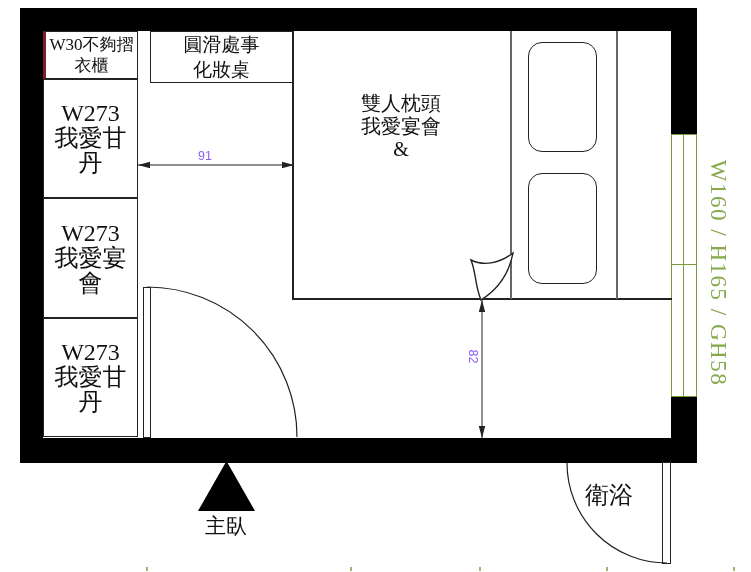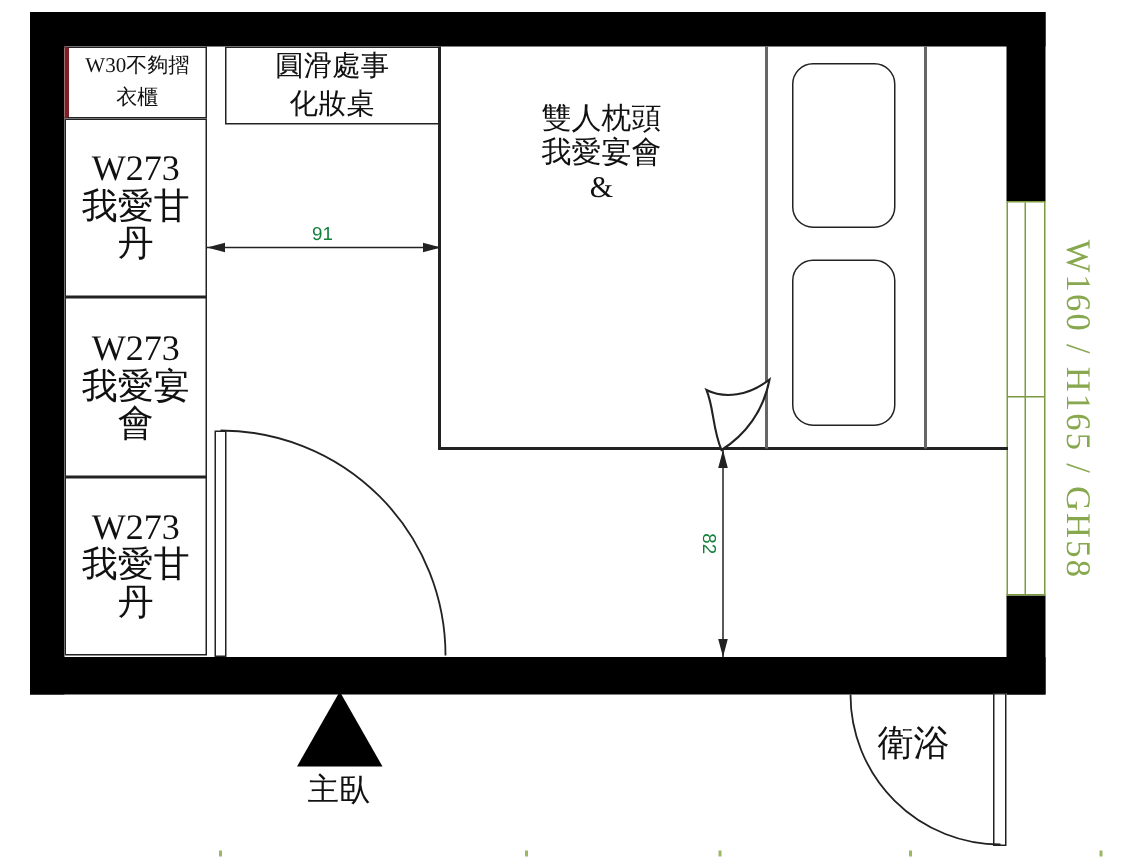--- a/index.html
+++ b/index.html
@@ -2,31 +2,31 @@
 <html><head>
 <meta charset="utf-8">
 <style>
   html,body{margin:0;padding:0;background:#fff;}
   .plan{position:relative;width:751px;height:572px;background:#ffffff;overflow:hidden;
         font-family:"Liberation Serif","DejaVu Serif",serif;color:#111;}
   .wall{position:absolute;background:#000000;}
   .box{position:absolute;background:#ffffff;border:1.6px solid #222222;box-sizing:border-box;
        display:flex;flex-direction:column;align-items:center;justify-content:center;text-align:center;}
   .wardrobe-label{font-size:24px;line-height:25px;}
-  .w30-label{font-size:14px;line-height:21px;}
+  .w30-label{font-size:17px;line-height:21px;}
   .dresser-label{font-size:19px;line-height:25px;}
   .vline{position:absolute;background:#222222;width:1.6px;}
   .hline{position:absolute;background:#222222;height:1.6px;}
   .divider{position:absolute;background:#666666;width:1.5px;}
   .pillow{position:absolute;left:528px;width:69px;background:#fff;border:1.8px solid #222;
           border-radius:14px;box-sizing:border-box;}
-  .bed-text{position:absolute;left:292px;top:68px;width:218px;text-align:center;
+  .bed-text{position:absolute;left:292px;top:92px;width:218px;text-align:center;
             font-size:20px;line-height:23px;}
-  .dim-label{position:absolute;font-size:12.5px;line-height:13px;text-align:center;
-             font-family:"Liberation Sans","DejaVu Sans",sans-serif;color:#15803d;}
+  .dim-label{position:absolute;font-size:12.5px;line-height:13px;text-align:left;
+             font-family:"Liberation Sans","DejaVu Sans",sans-serif;color:#8b5cf6;}
   .rot90{transform:rotate(90deg);transform-origin:center center;display:block;}
   .window-frame{position:absolute;left:671px;top:134px;width:26px;height:263px;background:#fff;
                 border:1.6px solid #7c9b3e;box-sizing:border-box;}
   .window-frame .mid-v{position:absolute;left:11px;top:0;bottom:0;width:1.4px;background:#7c9b3e;}
   .window-frame .mid-h{position:absolute;left:0;right:0;top:129px;height:1.4px;background:#7c9b3e;}
   .window-note{position:absolute;left:590px;top:260px;width:256px;height:26px;
                transform:rotate(90deg);transform-origin:center center;
                color:#87a84e;font-size:23px;letter-spacing:1.5px;text-align:center;line-height:26px;}
   .door-leaf{position:absolute;background:#fff;border:1.3px solid #222;box-sizing:border-box;}
   .room-label{position:absolute;font-size:21px;text-align:center;}

